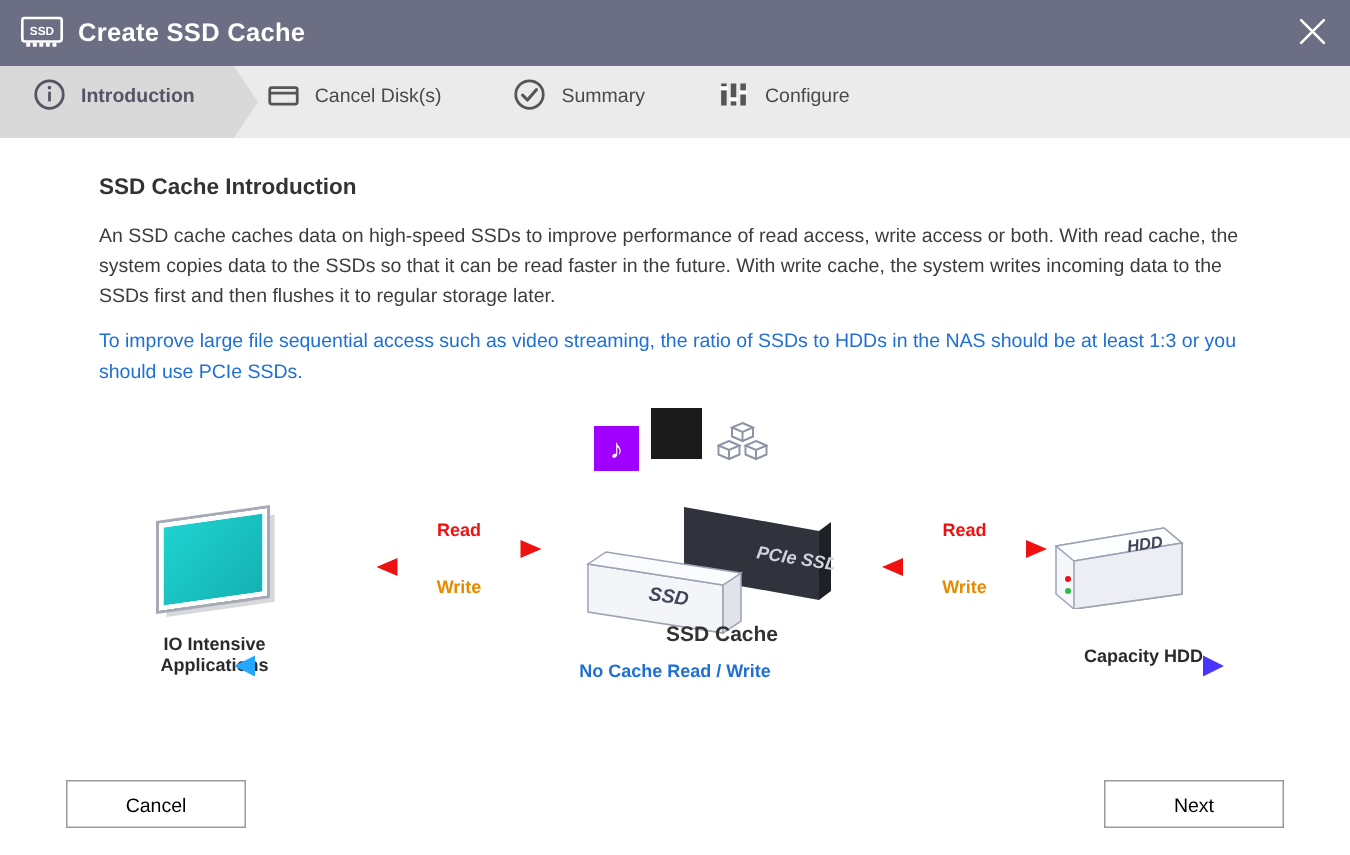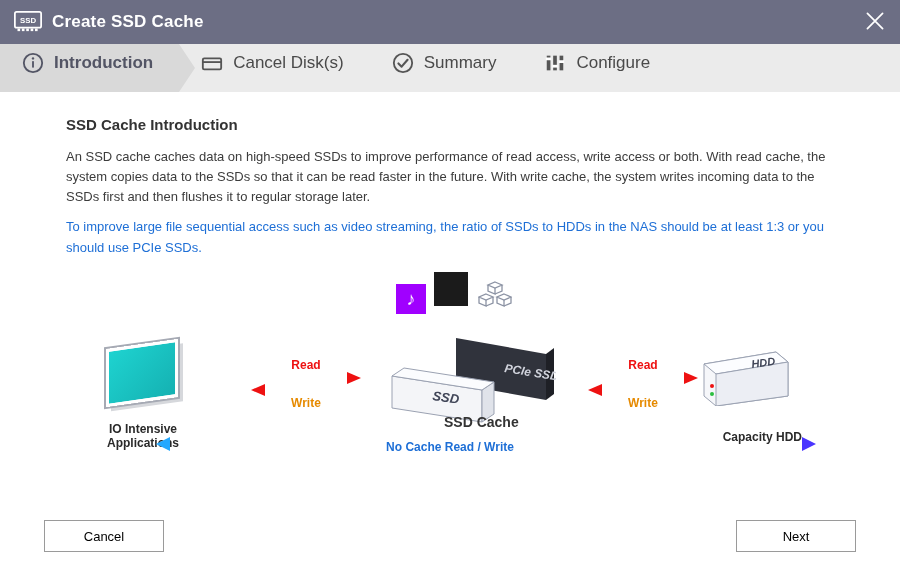--- a/index.html
+++ b/index.html
@@ -43,21 +43,21 @@
   .steps {
     height: 48px;
     background: #ebebeb;
     display: flex;
     align-items: stretch;
   }
   .step {
     display: flex;
     align-items: center;
     padding: 0 26px 10px 22px;
-    font-size: 17px;
+    font-size: 13px;
     color: #4a4a4a;
     position: relative;
   }
   .step.active {
     background: #d9d9d9;
     font-weight: 700;
     color: #535565;
   }
   .step.active::after {
     content: "";
@@ -122,21 +122,21 @@
   .hdd-wrap svg { width: 96px; height: 60px; }
   .hdd-cap  { right: 32px; top: 156px; }
 
   
   .deco-music { left: 330px; top: 16px; width: 30px; height: 30px; background:#a000ff; color:#fff; font-size:18px; line-height:30px; text-align:center; }
   .deco-film  { left: 368px; top: 4px;  width: 34px; height: 34px; background:#1b1b1b; border:3px solid #1b1b1b; border-left:5px dotted #1b1b1b; border-right:5px dotted #1b1b1b;}
   .deco-boxes { left: 412px; top: 12px; }
   .deco-boxes svg { width: 34px; height: 30px; }
 
   
-  .arrow-block { position:absolute; width:110px;margin-top:12px; }
+  .arrow-block { position:absolute; width:110px; }
   .arrow-block .rw { font-size:12px; font-weight:700; display:block; text-align:center; }
   .arrow-block .rd  { color:#e11; }
   .arrow-block .wr  { color:#e68a00; }
   .arrow-block svg  { display:block; }
   .ab-left  { left: 185px; top: 78px; }
   .ab-right { left: 522px; top: 78px; }
 
   
   .bottom-line { position:absolute; left:90px; top:164px; width:660px; height:24px; }
   .bottom-line svg { width:100%; height:100%; }

